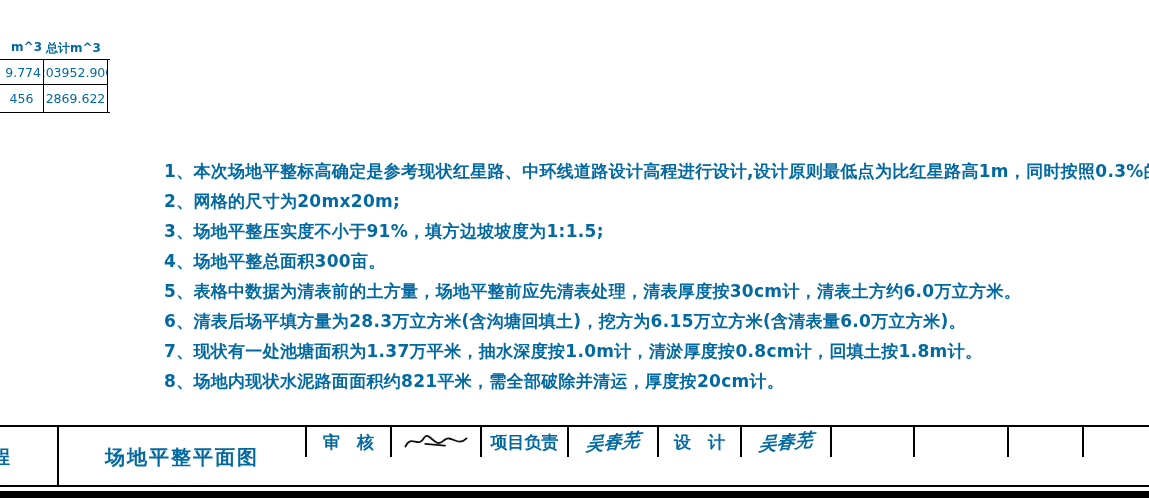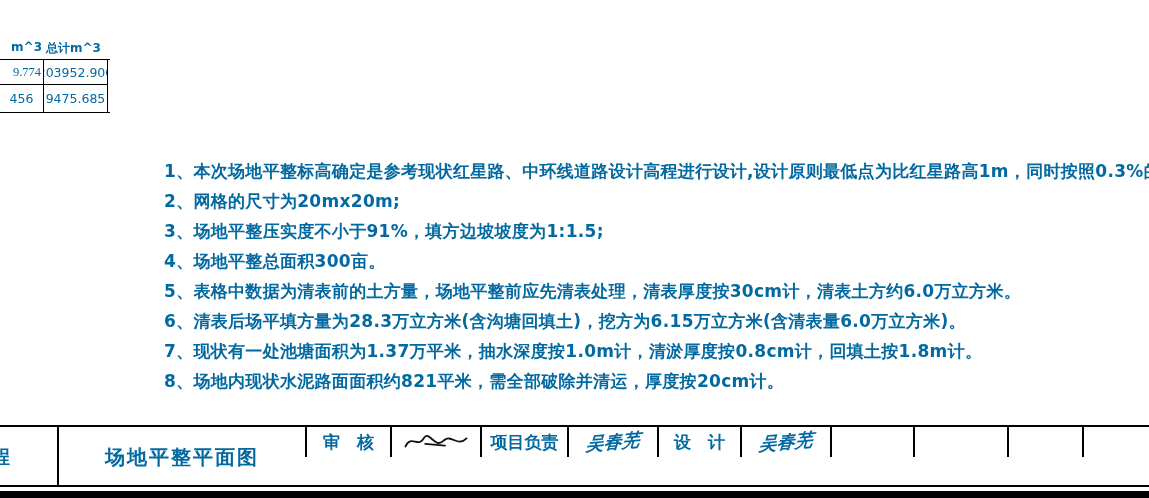--- a/index.html
+++ b/index.html
@@ -19,21 +19,21 @@
     position:absolute; left:0; top:59px; width:110px;
     display:grid; grid-template-columns:44px 64px; grid-template-rows:25px 27px;
     border-top:1.5px solid #000; border-bottom:1.5px solid #000;
   }
   .tt-cell {
     border-right:1.5px solid #000;
     display:flex; align-items:center; justify-content:center;
     font-size:12.5px; white-space:nowrap; overflow:hidden;
   }
   .tt-r1 { border-bottom:1.5px solid #000; }
-  .tt-c1 { justify-content:flex-end; padding-right:2px;font-family:Liberation Serif, serif; }
+  .tt-c1 { justify-content:flex-end; padding-right:2px; }
 
   
   .notes { position:absolute; left:164px; top:156px; }
   .note-line {
     height:30px; line-height:30px; font-size:17px; font-weight:600;
     white-space:nowrap; letter-spacing:0.3px;
   }
 
   
   .tb {
@@ -69,21 +69,21 @@
 <div id="canvas">
 
   <div class="tt-headers">
     <span class="tt-h tt-h1">m^3</span>
     <span class="tt-h tt-h2">总计m^3</span>
   </div>
   <div class="tt-grid">
     <div class="tt-cell tt-r1 tt-c1">9.774</div>
     <div class="tt-cell tt-r1">203952.900</div>
     <div class="tt-cell">456</div>
-    <div class="tt-cell">9475.685</div>
+    <div class="tt-cell">2869.622</div>
   </div>
 
   <div class="notes">
     <div class="note-line">1、本次场地平整标高确定是参考现状红星路、中环线道路设计高程进行设计,设计原则最低点为比红星路高1m，同时按照0.3%的排水坡度向东起坡；</div>
     <div class="note-line">2、网格的尺寸为20mx20m;</div>
     <div class="note-line">3、场地平整压实度不小于91%，填方边坡坡度为1:1.5;</div>
     <div class="note-line">4、场地平整总面积300亩。</div>
     <div class="note-line">5、表格中数据为清表前的土方量，场地平整前应先清表处理，清表厚度按30cm计，清表土方约6.0万立方米。</div>
     <div class="note-line">6、清表后场平填方量为28.3万立方米(含沟塘回填土)，挖方为6.15万立方米(含清表量6.0万立方米)。</div>
     <div class="note-line">7、现状有一处池塘面积为1.37万平米，抽水深度按1.0m计，清淤厚度按0.8cm计，回填土按1.8m计。</div>

